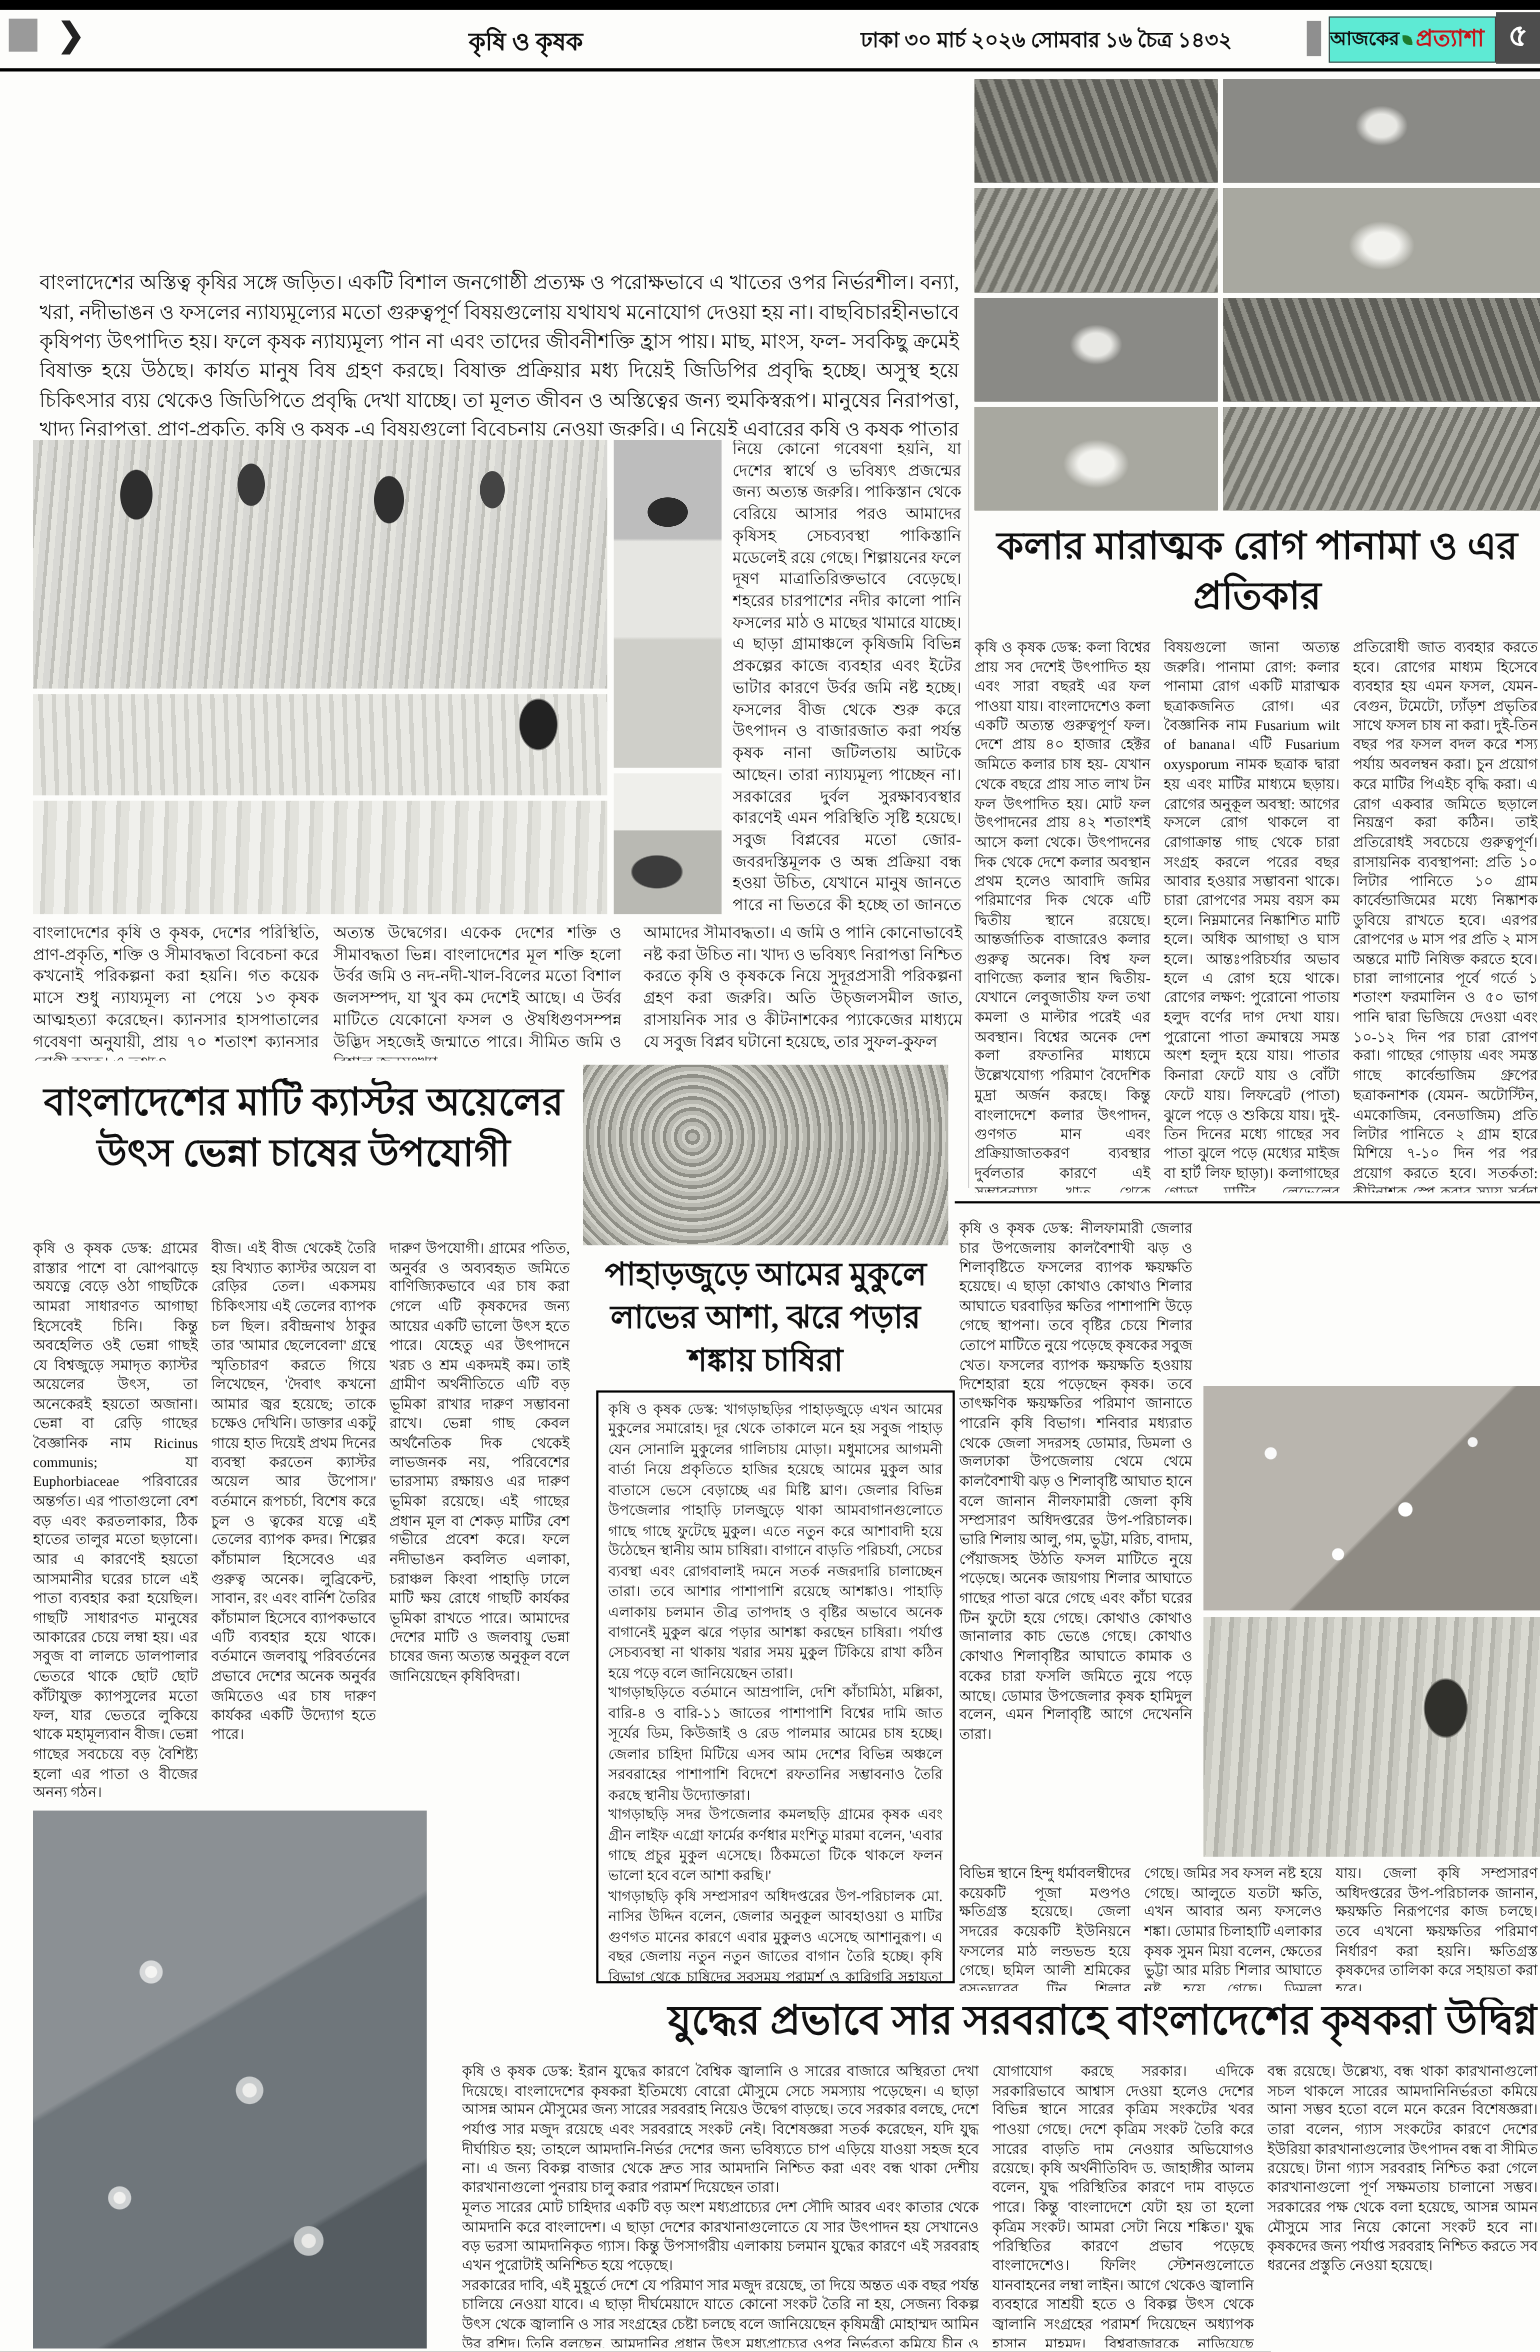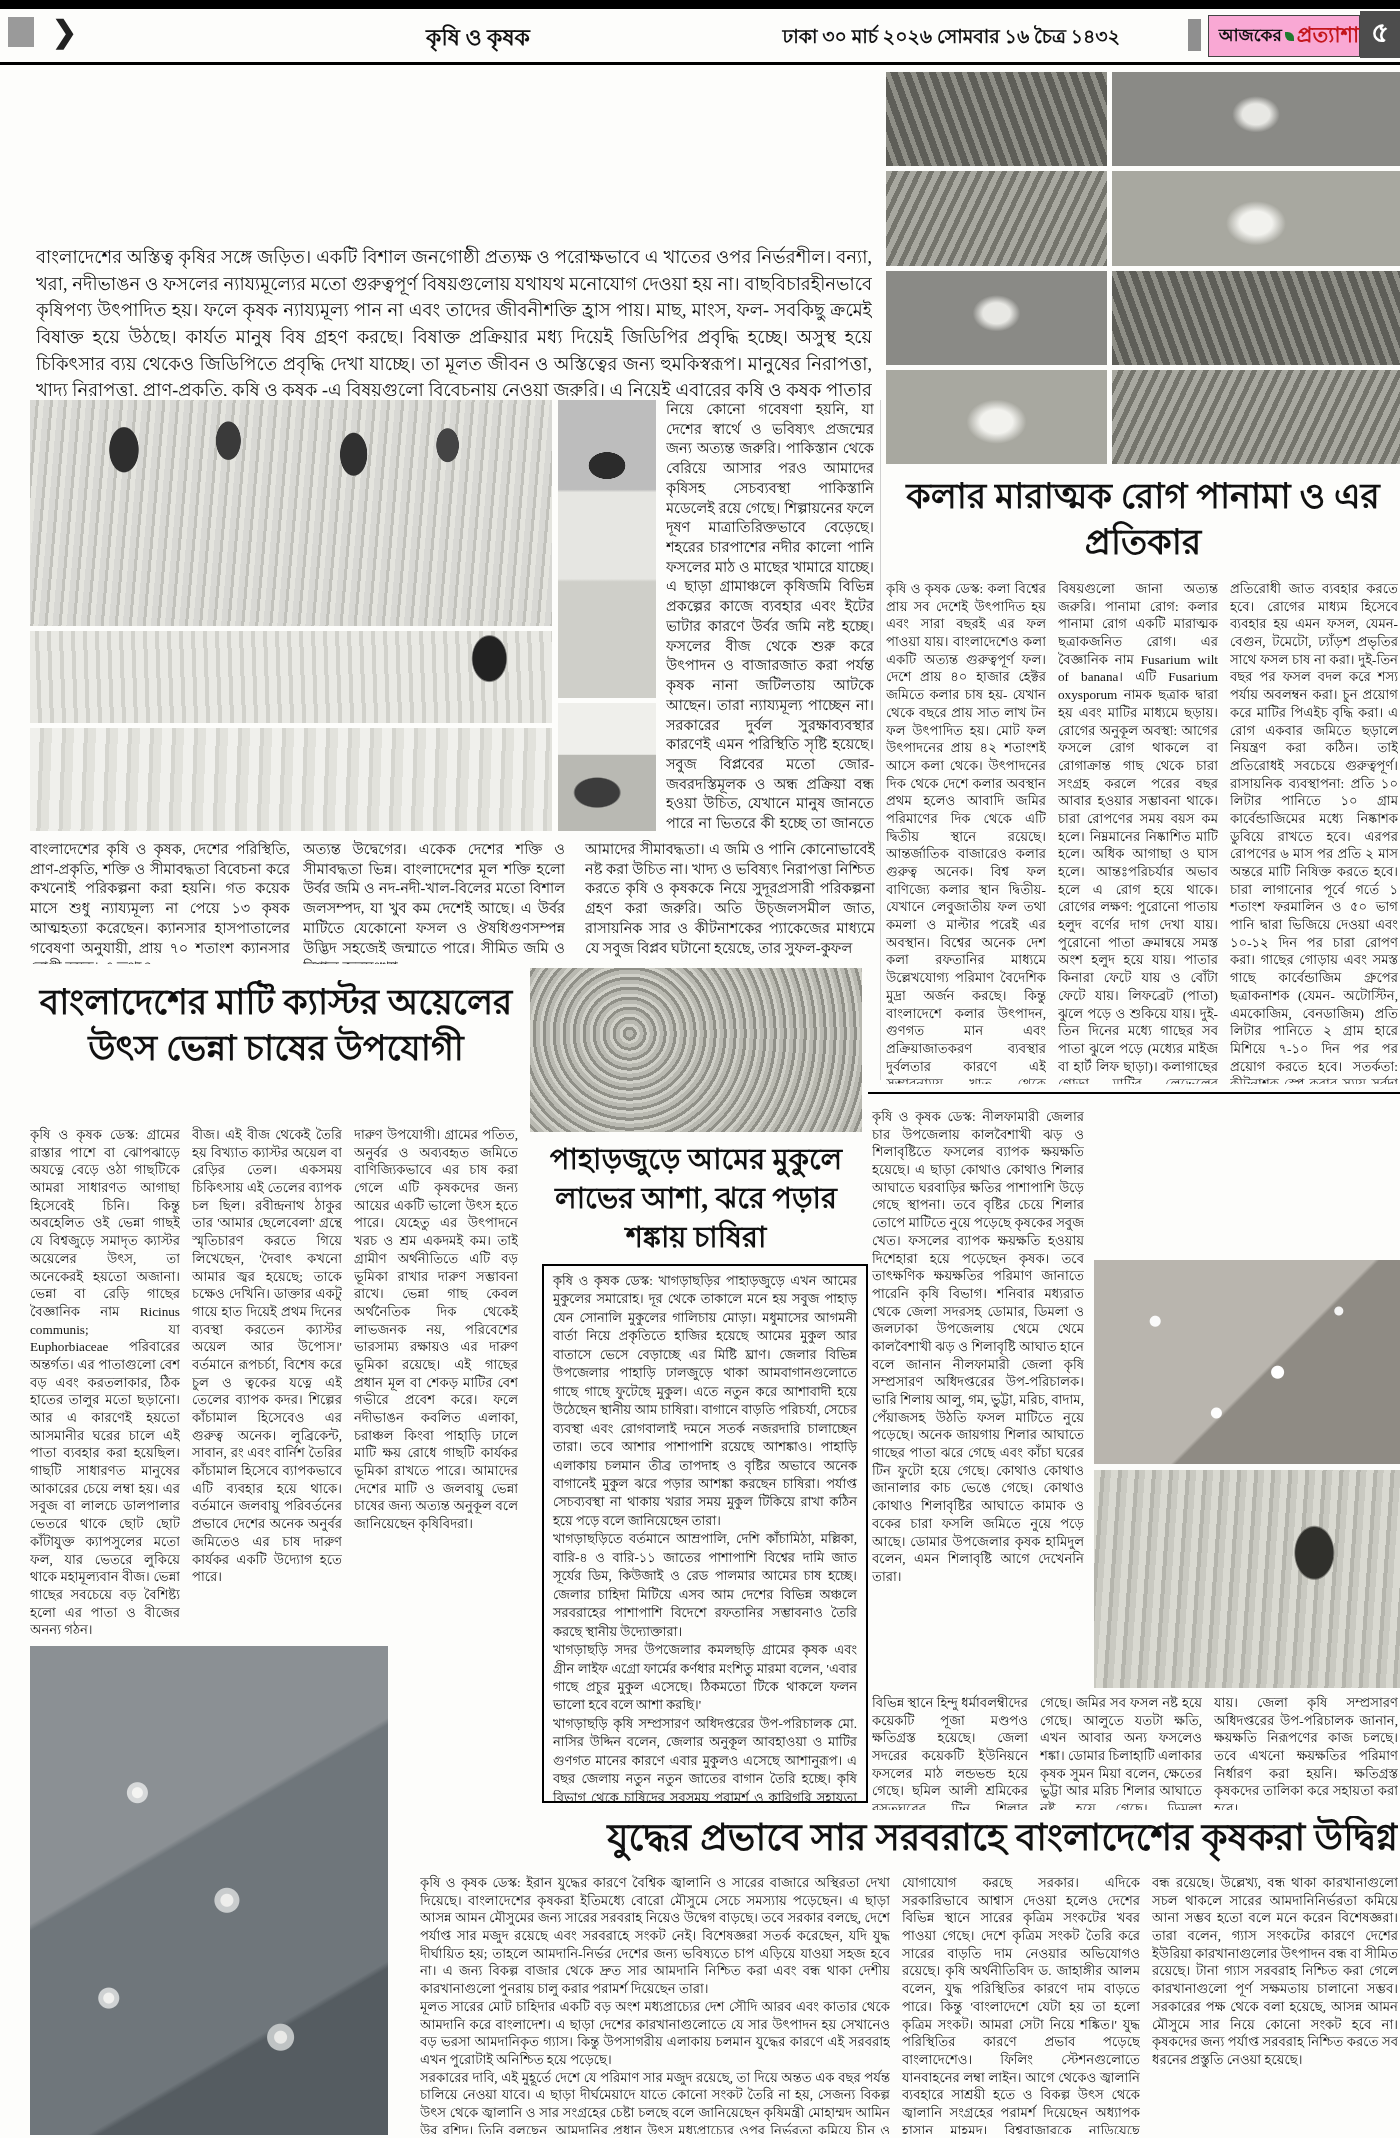--- a/index.html
+++ b/index.html
@@ -11,22 +11,22 @@
   .pre{white-space:pre-line;}
   .hl{font-weight:800;text-align:center;overflow:hidden;}
   .photo{position:absolute;overflow:hidden;background-color:#c8c8c8;}
   
   .topbar{left:0;top:0;width:1400px;height:9px;background:#000;}
   .hdr-gray{left:8px;top:17px;width:26px;height:30px;background:#9a9a9a;}
   .chev{left:52px;top:14px;font-size:30px;font-weight:700;color:#222;}
   .sec-title{left:290px;top:20px;width:240px;text-align:right;font-size:22px;font-weight:700;}
   .dateline{left:660px;top:22px;width:460px;text-align:right;font-size:19px;font-weight:600;}
   .logo-pre{left:1188px;top:19px;width:13px;height:32px;background:#8f8f8f;}
-  .logo-box{left:1208px;top:15px;width:150px;height:40px;border:1px solid #444;background:#f9a8d4;
-            display:flex;align-items:center;justify-content:flex-end;gap:3px;}
+  .logo-box{left:1208px;top:15px;width:150px;height:40px;border:1px solid #444;background:#5eead4;
+            display:flex;align-items:center;justify-content:flex-start;gap:3px;}
   .logo-black{font-size:17px;font-weight:800;}
   .logo-red{font-size:21px;font-weight:800;color:#c4161c;}
   .leaf{width:9px;height:9px;background:#1d7a2e;border-radius:0 70% 0 70%;display:inline-block;}
   .page-badge{left:1360px;top:11px;width:40px;height:47px;background:#4d4d4d;color:#fff;
               font-size:28px;font-weight:700;display:flex;align-items:center;justify-content:center;}
   .hdr-rule{left:0;top:62px;width:1400px;height:3px;background:#000;}
   
   .f-headline{left:28px;top:70px;width:848px;height:168px;font-size:47px;line-height:1.16;}
   .f-lead{left:36px;top:244px;width:836px;height:152px;font-size:18px;line-height:1.48;text-align:justify;overflow:hidden;}
   .f-col{left:666px;top:400px;width:208px;height:432px;}

